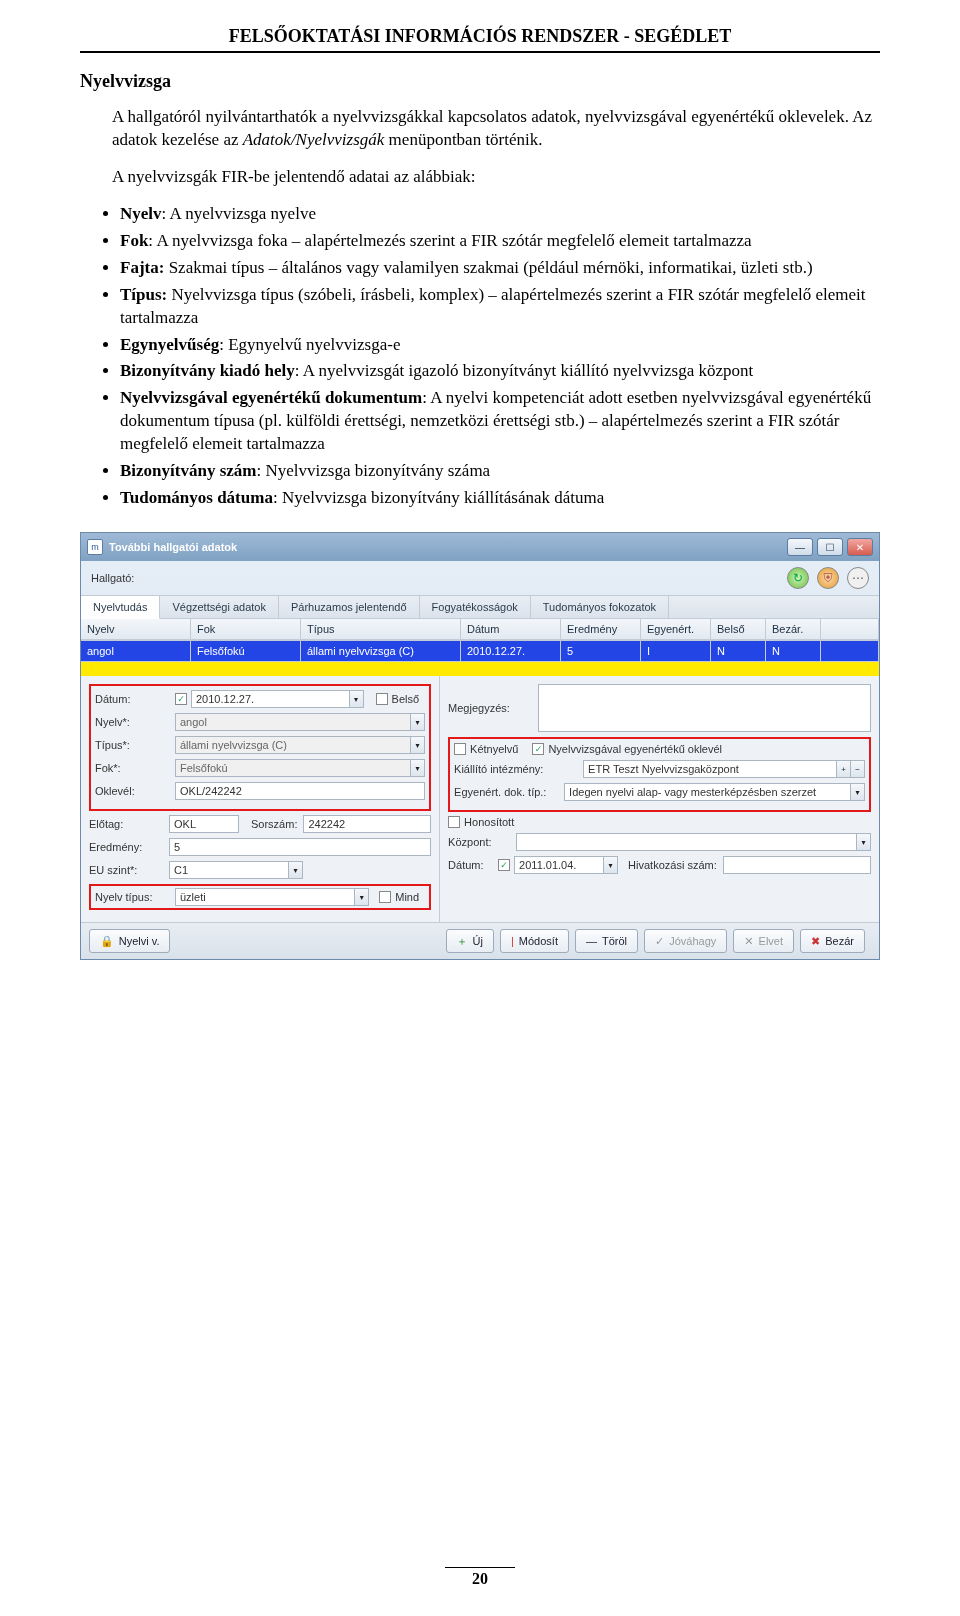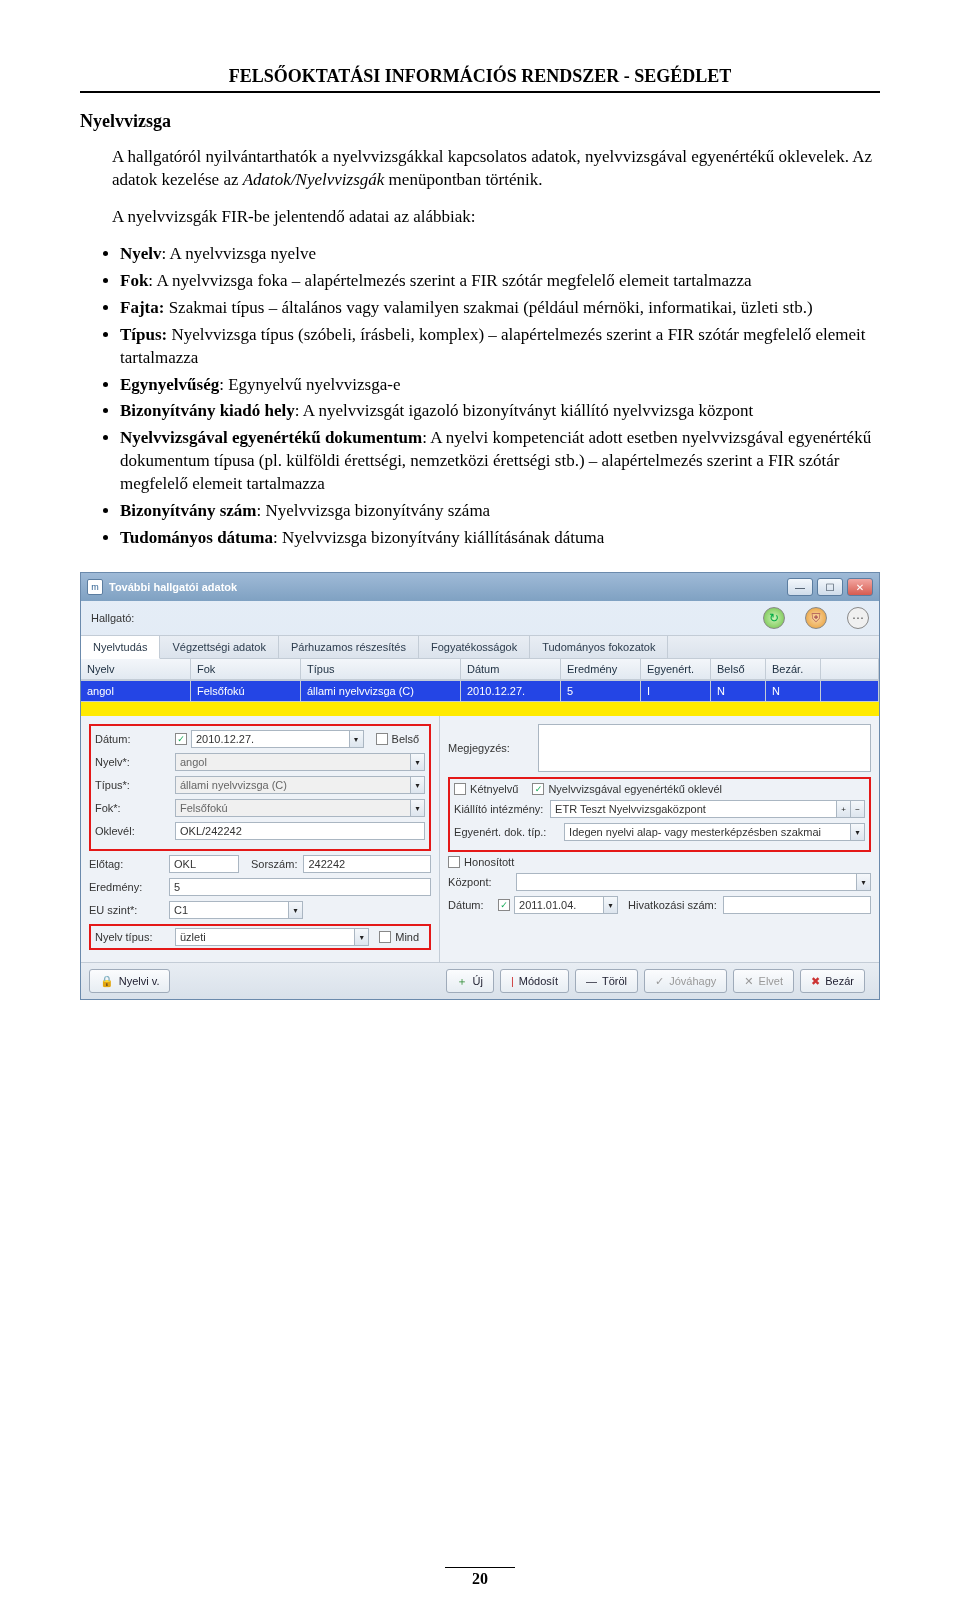--- a/index.html
+++ b/index.html
@@ -1,35 +1,35 @@
 <!DOCTYPE html>
 <html><head>
 <meta charset="utf-8">
 <style>
   * { box-sizing: border-box; margin: 0; padding: 0; }
   body { font-family: "Times New Roman", serif; font-size: 17px; background: #fff; width: 960px; margin: 0 auto; color: #000; }
-  .page { padding: 66px 80px 40px; position: relative; min-height: 1616px; }
+  .page { padding: 26px 80px 40px; position: relative; min-height: 1616px; }
   .header-line { font-weight: bold; text-align: center; font-size: 18px; border-bottom: 2px solid #000; padding-bottom: 4px; margin-bottom: 18px; }
   .section-title { font-weight: bold; font-size: 18px; margin: 16px 0 14px; }
   .para { margin-bottom: 14px; line-height: 1.35; margin-left: 32px; }
   .italic { font-style: italic; }
   ul.bullets { list-style: disc; padding-left: 40px; margin-bottom: 14px; }
   ul.bullets li { margin-bottom: 4px; line-height: 1.35; }
   .b { font-weight: bold; }
 
   
   .win { font-family: Tahoma, Arial, sans-serif; font-size: 11px; border: 1px solid #6b8aac; margin-top: 22px; background: linear-gradient(#e6eef7,#d3dfee); color: #222; }
   .titlebar { display: flex; align-items: center; background: linear-gradient(#9fbad7,#7fa1c2); height: 28px; padding: 0 6px; }
   .titlebar .ticon { width: 16px; height: 16px; background: #fff; border: 1px solid #5b7da0; margin-right: 6px; border-radius: 2px; display:flex;align-items:center;justify-content:center;font-size:9px;color:#2b5e90;}
   .titlebar .ttext { color: #fff; font-weight: bold; }
   .titlebar .spacer { flex: 1; }
   .winbtn { width: 26px; height: 18px; margin-left: 4px; border: 1px solid #5b7da0; background: linear-gradient(#f4f8fc,#cfdcea); border-radius: 3px; display:flex;align-items:center;justify-content:center; font-size:10px; color:#2b3b4c;}
   .winbtn.close { background: linear-gradient(#f3a7a2,#d65c50); color:#fff; }
 
-  .toprow { display: flex; align-items: center; padding: 6px 10px; gap: 12px; }
+  .toprow { display: flex; align-items: center; padding: 6px 10px; }
   .toprow .lbl { width: 60px; color:#333; }
   .toprow .sp { flex:1; }
   .circbtn { width: 22px; height: 22px; border-radius: 11px; margin-left: 8px; border:1px solid #888; display:flex;align-items:center;justify-content:center; font-size:12px;}
   .circbtn.green{ background: radial-gradient(#ccf2b8,#6bbf42); color:#0a4; }
   .circbtn.orange{ background: radial-gradient(#fbd9a8,#e69a30); color:#a55; }
   .circbtn.white{ background:#f0f0f0; color:#555;}
 
   .tabs { display:flex; background: linear-gradient(#e9eef4,#dbe3ec); border-top:1px solid #c3ccd6; border-bottom:1px solid #c3ccd6; }
   .tab { padding: 5px 12px; border-right:1px solid #c3ccd6; color:#2b3b4c; white-space: nowrap; font-size: 11px; }
   .tab.active { background:#fff; border-bottom:1px solid #fff; margin-bottom:-1px;}
@@ -99,21 +99,21 @@
       <span class="lbl">Hallgató:</span>
       <span class="sp"></span>
       <span class="circbtn green">↻</span>
       <span class="circbtn orange">⛨</span>
       <span class="circbtn white">⋯</span>
     </div>
 
     <div class="tabs tabs2" id="tabs2">
         <div class="tab active">Nyelvtudás</div>
         <div class="tab">Végzettségi adatok</div>
-        <div class="tab">Párhuzamos részesítés</div>
+        <div class="tab">Párhuzamos jelentendő</div>
         <div class="tab">Fogyatékosságok</div>
         <div class="tab">Tudományos fokozatok</div>
       </div>
 
     <div class="grid" id="gridhead">
         <div class="gh">Nyelv</div>
         <div class="gh">Fok</div>
         <div class="gh">Típus</div>
         <div class="gh">Dátum</div>
         <div class="gh">Eredmény</div>
@@ -201,28 +201,28 @@
 
         <div class="boxred">
           <div class="frow">
             <span class="chk"></span>
               <span class="smlabel">Kétnyelvű</span>
             <span style="width:8px"></span>
             <span class="chk">✓</span>
               <span class="smlabel">Nyelvvizsgával egyenértékű oklevél</span>
           </div>
           <div class="frow">
-              <span class="flabel" style="width:96px">Kiállító intézmény:</span>
+              <span class="flabel" style="width:129px">Kiállító intézmény:</span>
               <span class="finput">ETR Teszt Nyelvvizsgaközpont</span>
               <span class="dd">+</span>
               <span class="dd">−</span>
             </div>
           <div class="frow">
               <span class="flabel" style="width:110px">Egyenért. dok. típ.:</span>
-              <span class="finput">Idegen nyelvi alap- vagy mesterképzésben szakmai</span>
+              <span class="finput">Idegen nyelvi alap- vagy mesterképzésben szerzet</span>
               <span class="dd">▾</span>
             </div>
         </div>
         <div class="frow">
             <span class="chk"></span>
             <span class="smlabel">Honosított</span>
           </div>
         <div class="frow">
             <span class="flabel" style="width:68px">Központ:</span>
             <span class="finput"></span>

